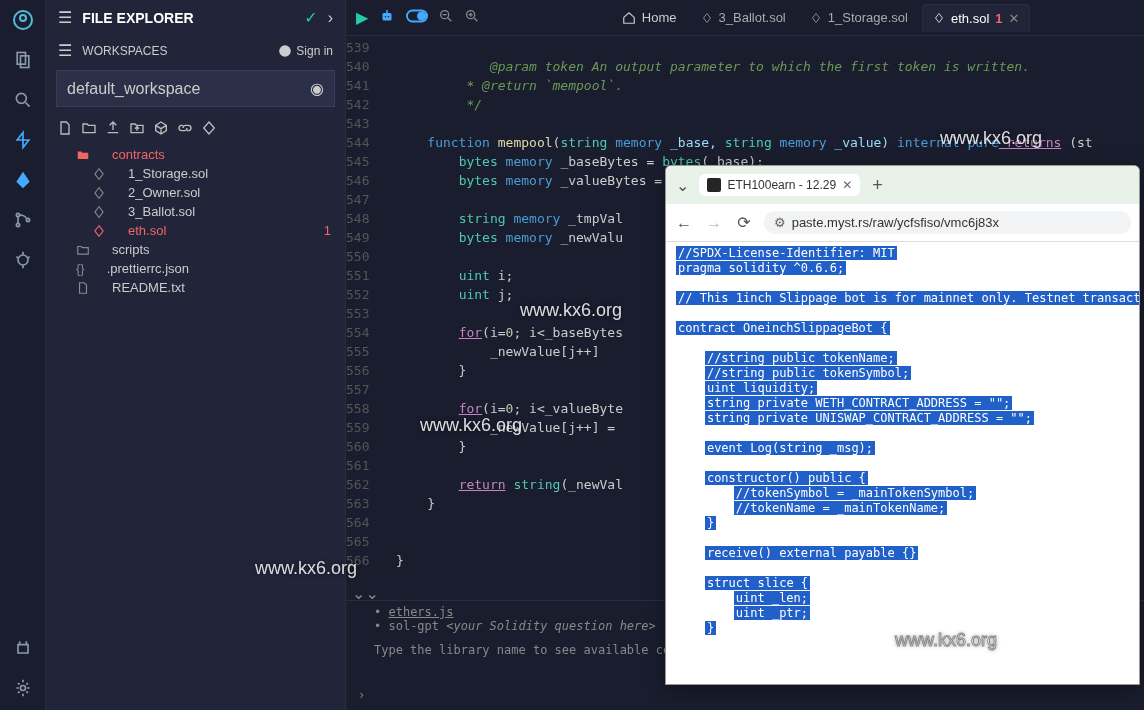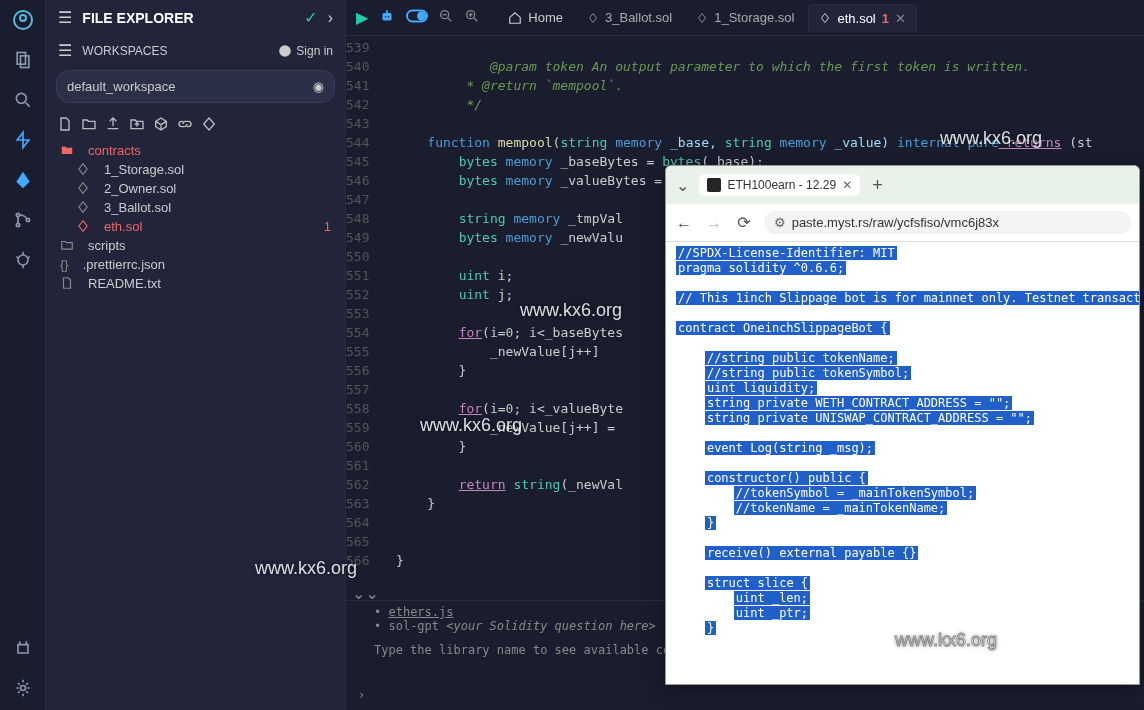--- a/index.html
+++ b/index.html
@@ -8,36 +8,36 @@
 .iconbar { width: 46px; background: #1a1d2e; display: flex; flex-direction: column; align-items: center; padding-top: 8px; gap: 16px; border-right: 1px solid #2a2d3e; }
 .iconbar .icon { width: 24px; height: 24px; display: flex; align-items: center; justify-content: center; color: #8899aa; cursor: pointer; }
 .iconbar .spacer { flex: 1; }
 .explorer { width: 300px; background: #22243a; display: flex; flex-direction: column; border-right: 1px solid #2a2d3e; }
 .explorer-header { display: flex; align-items: center; padding: 8px 12px; gap: 10px; }
 .explorer-title { color: #fff; font-weight: 600; font-size: 14px; flex: 1; }
 .explorer-header .hicon { color: #ccc; cursor: pointer; }
 .workspace-row { display: flex; align-items: center; padding: 6px 12px; gap: 10px; }
 .workspaces-label { color: #ccc; font-size: 12px; flex: 1; }
 .signin { color: #ccc; font-size: 12px; display: flex; align-items: center; gap: 4px; cursor: pointer; }
-.workspace-select { margin: 4px 10px; background: #2c2f48; border-radius: 13px; padding: 8px 10px; color: #ccc; font-size: 13px; display: flex; align-items: center; justify-content: space-between; cursor: pointer; border: 1px solid #3a3d5a; }
+.workspace-select { margin: 4px 10px; background: #2c2f48; border-radius: 0; padding: 8px 10px; color: #ccc; font-size: 16px; display: flex; align-items: center; justify-content: space-between; cursor: pointer; border: 1px solid #3a3d5a; }
 .toolbar { display: flex; gap: 6px; padding: 8px 10px; }
 .toolbar .ticon { width: 18px; height: 18px; color: #bbb; cursor: pointer; display: flex; align-items: center; justify-content: center; }
 .tree { padding: 0 10px; font-size: 13px; }
-.tree-item { display: flex; align-items: flex-start; gap: 14px; padding: 2px 4px; cursor: pointer; }
+.tree-item { display: flex; align-items: center; gap: 22px; padding: 2px 4px; cursor: pointer; margin-left: 16px; }
 .tree-item.indent1 { padding-left: 20px; }
 .tree-item.active { color: #e66; }
 .tree-item .badge { margin-left: auto; color: #e66; }
 .folder-icon { width: 14px; height: 14px; }
 .file-icon { width: 14px; height: 14px; }
 .editor { flex: 1; background: #1a1d2e; display: flex; flex-direction: column; overflow: hidden; }
 .editor-top { display: flex; align-items: center; background: #1a1d2e; border-bottom: 1px solid #2a2d3e; height: 36px; }
 .run-icons { display: flex; align-items: center; gap: 10px; padding: 0 10px; }
 .run-icons .ricon { color: #2ca; cursor: pointer; }
 .run-icons .ricon.blue { color: #4af; }
-.tabs { display: flex; align-items: center; gap: 4px; flex: 1; padding-left: 8px; }
+.tabs { display: flex; align-items: center; gap: 4px; flex: 1; padding-left: 8px; justify-content: center; }
 .tab { display: flex; align-items: center; gap: 6px; padding: 6px 10px; color: #aaa; font-size: 13px; cursor: pointer; border-radius: 4px 4px 0 0; }
 .tab.home { color: #ccc; }
 .tab.active { background: #22243a; color: #fff; border: 1px solid #2a2d3e; border-bottom: none; }
 .tab .close { color: #888; cursor: pointer; }
 .tab .dirty { color: #e66; font-weight: bold; }
 .code-area { flex: 1; display: flex; font-family: "Consolas", "Monaco", monospace; font-size: 13px; overflow: hidden; position: relative; }
 .gutter { width: 50px; text-align: left; padding-right: 10px; color: #555; user-select: none; line-height: 19px; padding-top: 2px; }
 .code { flex: 1; white-space: pre; line-height: 19px; padding-top: 2px; position: relative; }
 .kw { color: #4a9cd6; }
 .kw2 { color: #c586c0; text-decoration: underline; }

